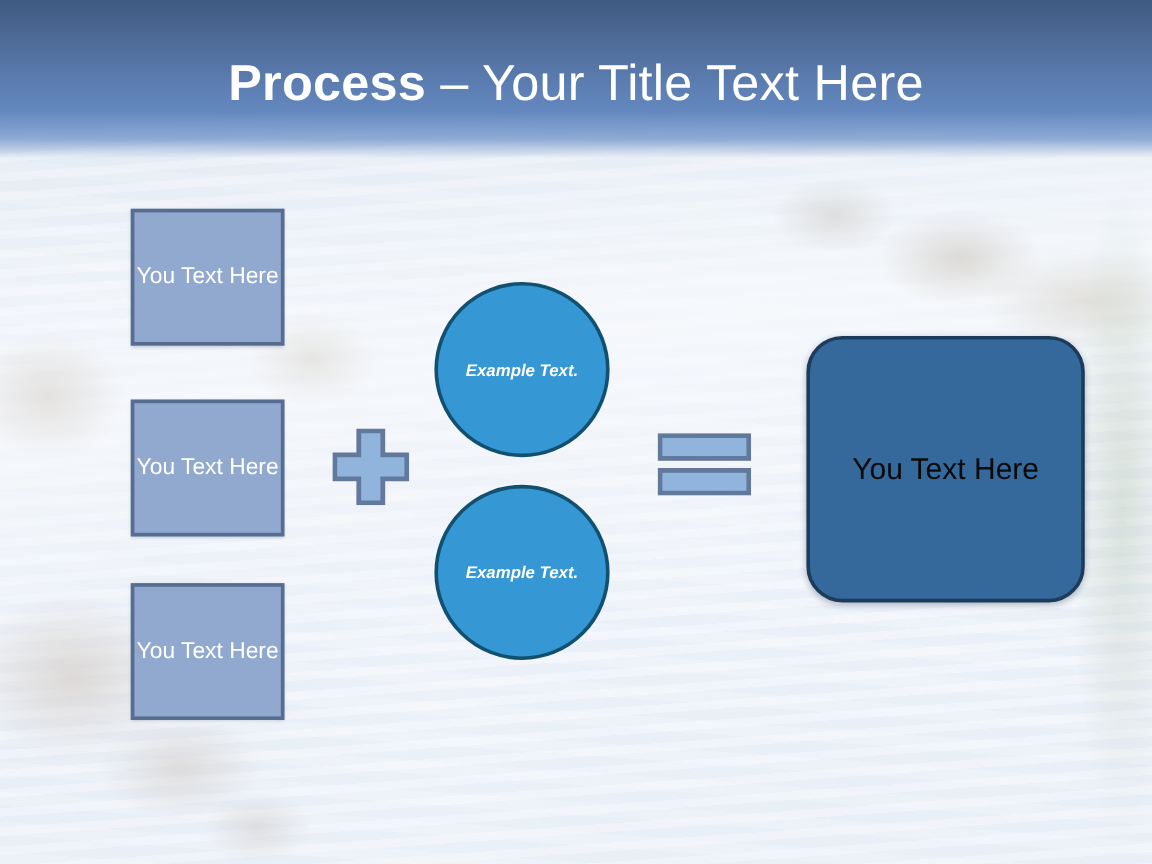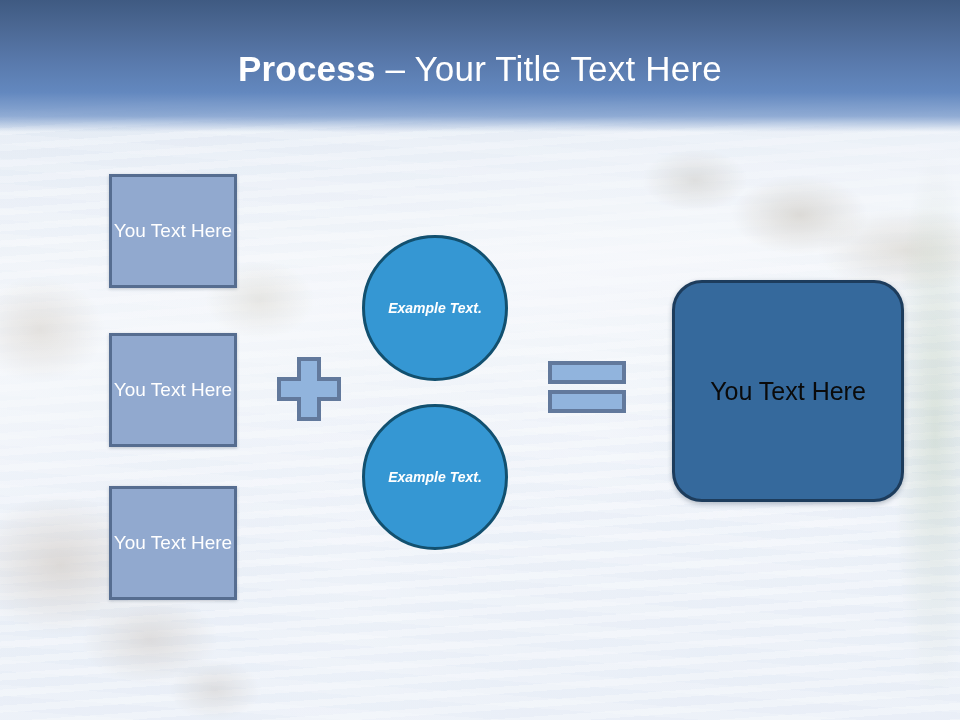--- a/index.html
+++ b/index.html
@@ -72,21 +72,21 @@
         #6388bf 70%,
         rgba(113,148,200,0.75) 88%,
         rgba(150,178,215,0.0) 100%);
   }
   .title-text {
     position: absolute;
     left: 0; top: 48px;
     width: 960px;
     text-align: center;
     color: #ffffff;
-    font-size: 35px;
+    font-size: 42px;
     line-height: 42px;
     letter-spacing: 0.2px;
     white-space: nowrap;
   }
   .title-text .strong { font-weight: bold; }
 
   
   .in-box {
     position: absolute;
     width: 128px;

